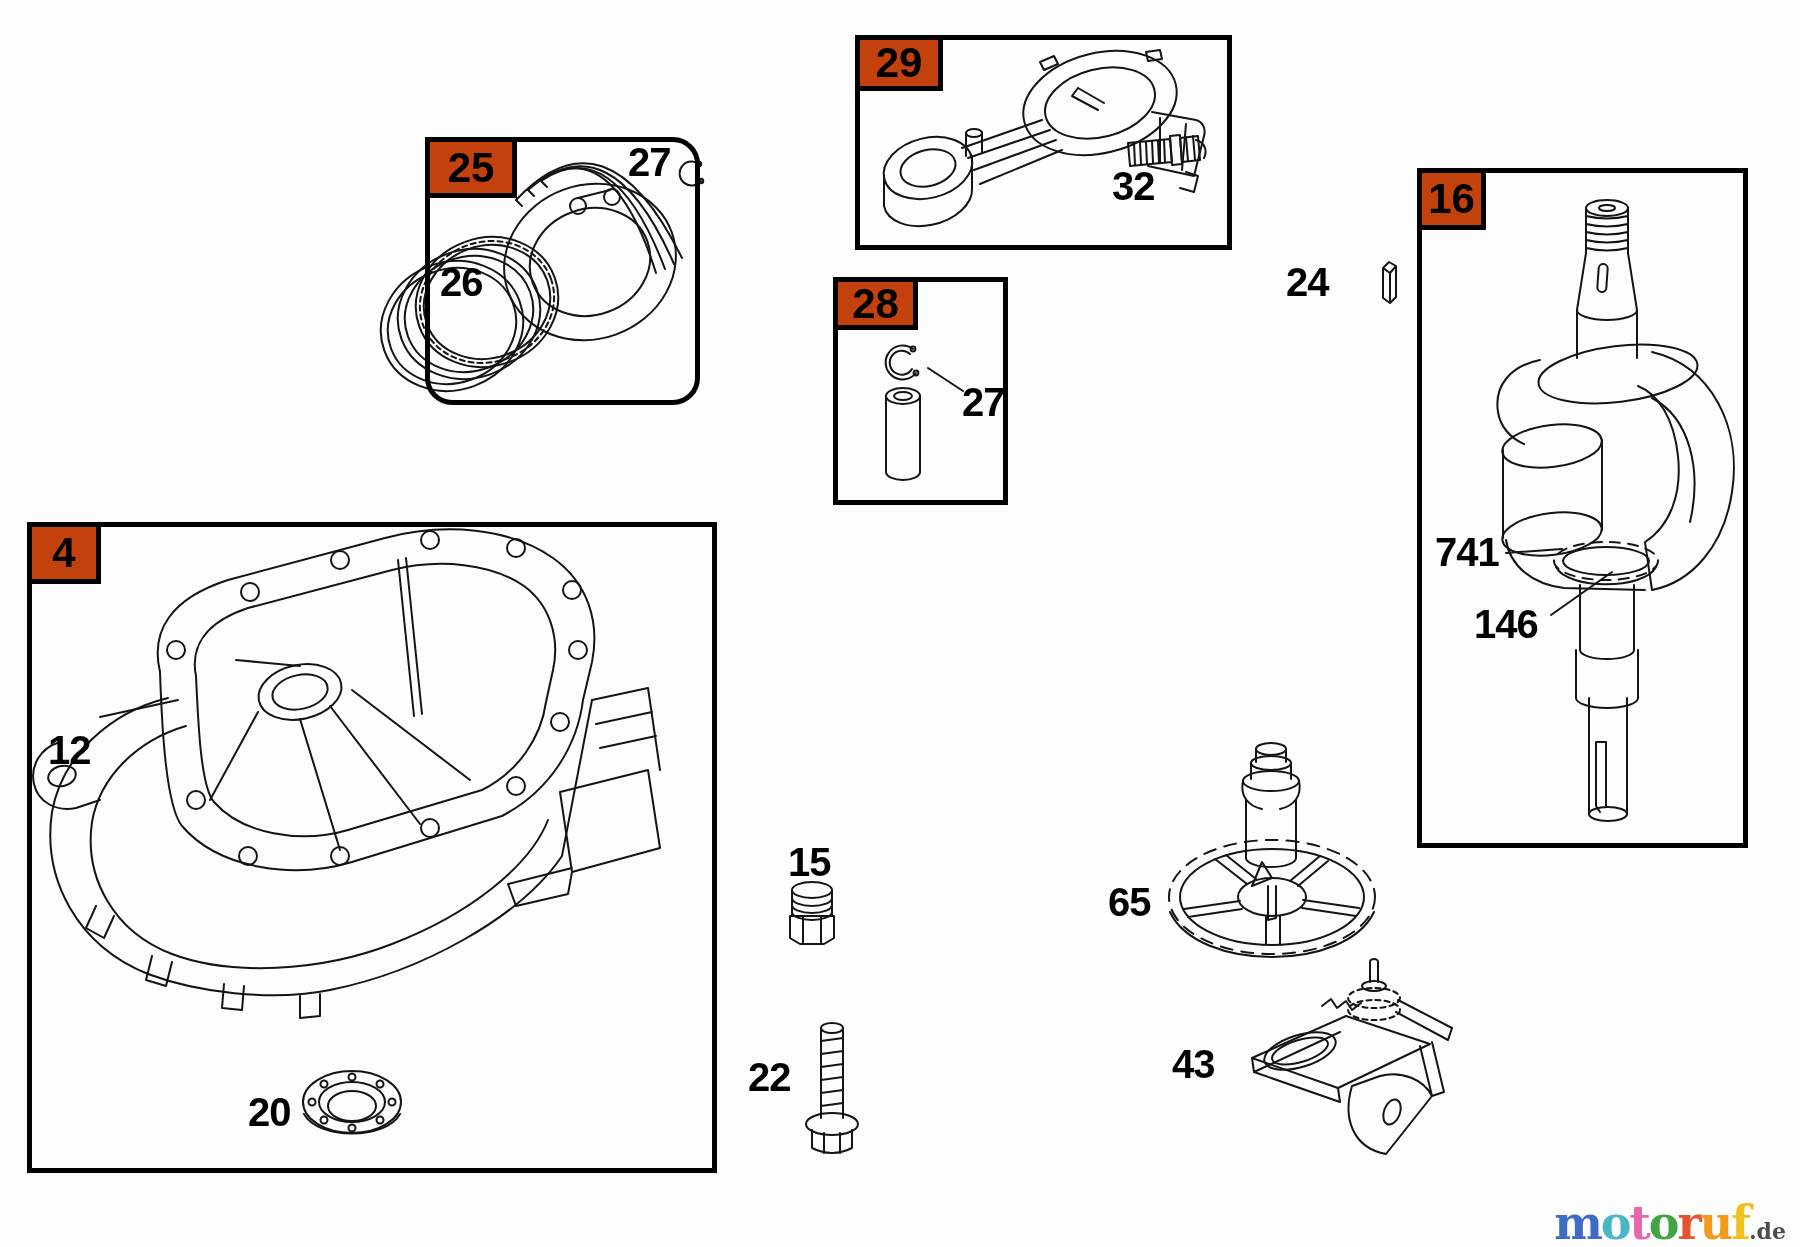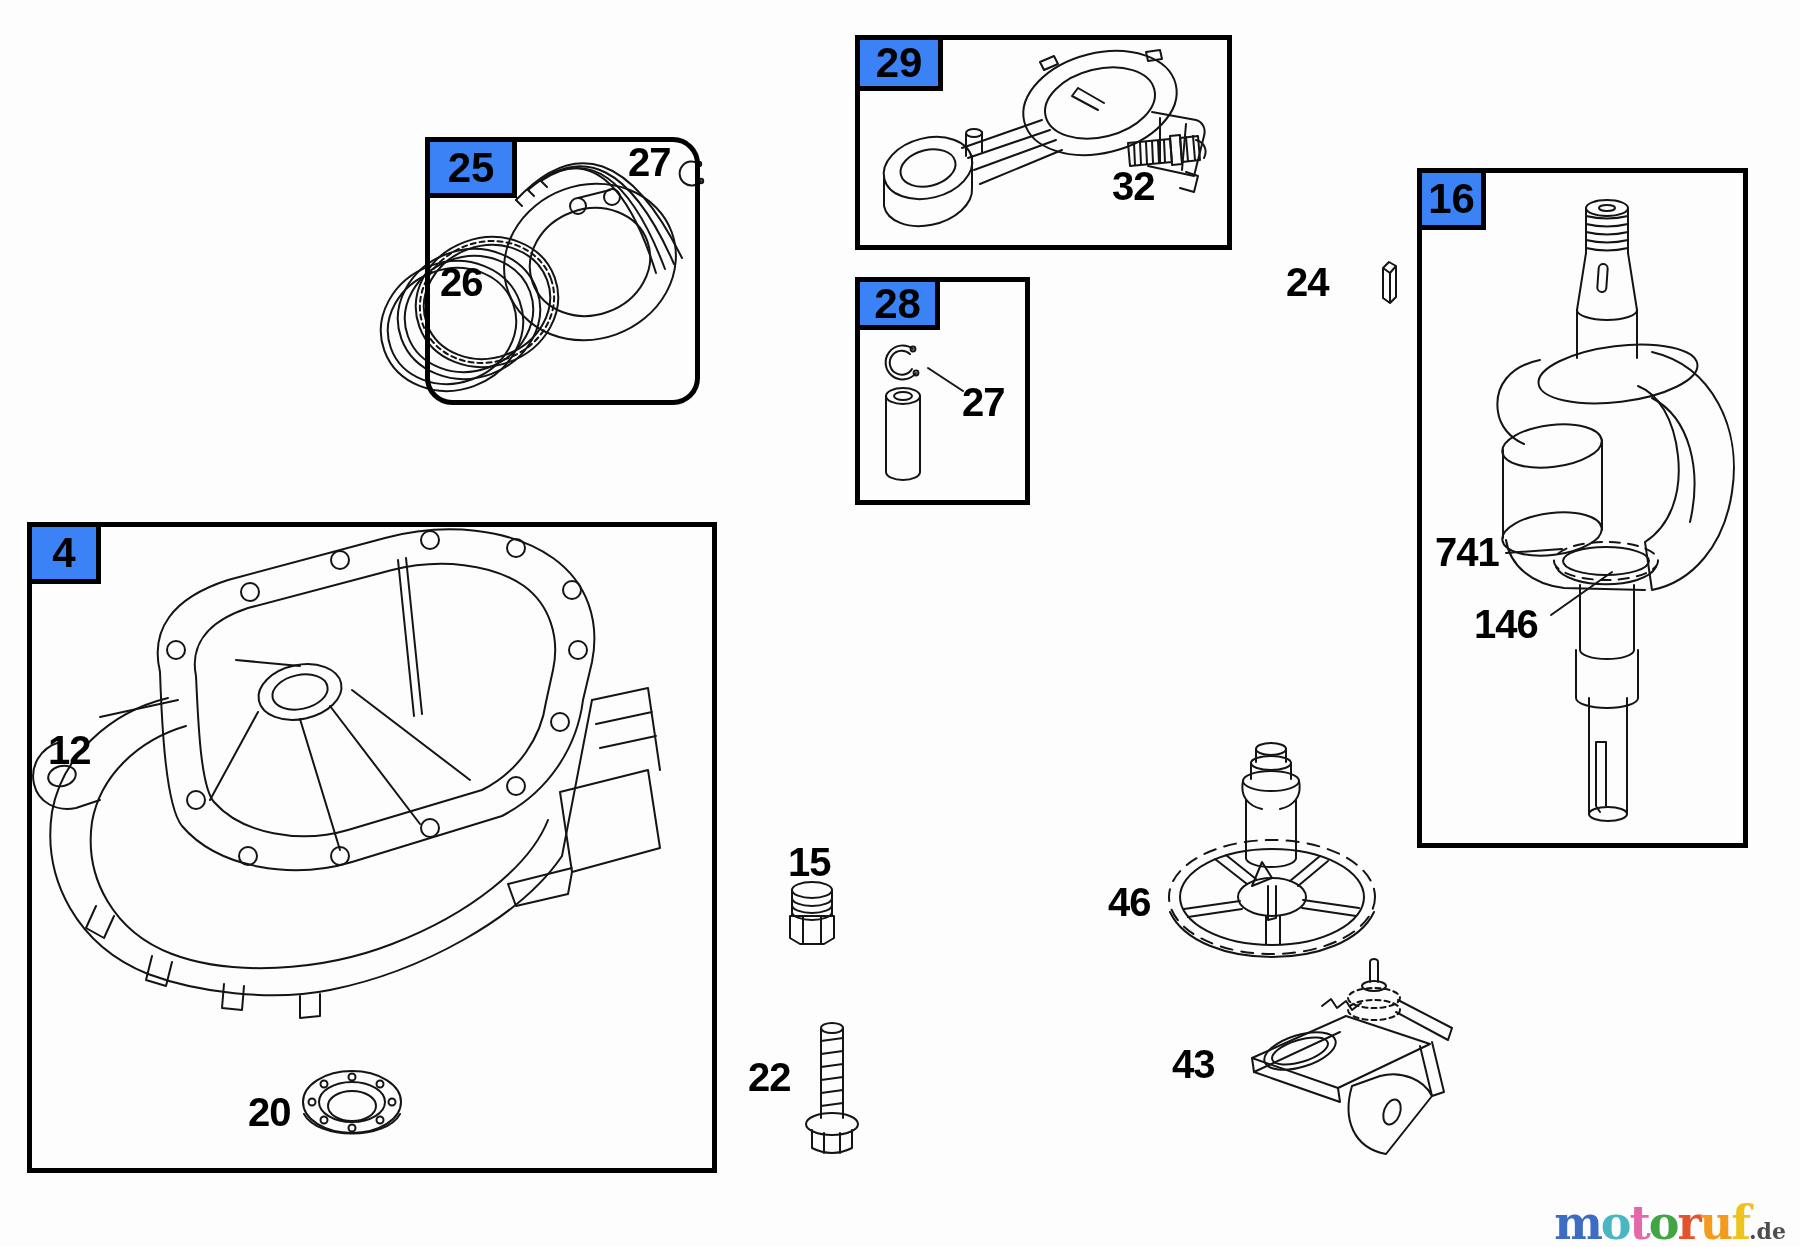--- a/index.html
+++ b/index.html
@@ -1,21 +1,21 @@
 <!DOCTYPE html>
 <html><head>
 <meta charset="utf-8">
 <style>
   html,body{margin:0;padding:0;background:#ffffff;}
   .stage{position:relative;width:1800px;height:1247px;background:#fdfdfd;overflow:hidden;
          font-family:"Liberation Sans",sans-serif;}
   svg.linework{position:absolute;left:0;top:0;z-index:1;}
   svg.linework *{stroke:#141414;fill:none;stroke-width:2;stroke-linecap:round;stroke-linejoin:round;}
   .frame{position:absolute;border:5px solid #000;z-index:2;box-sizing:border-box;}
-  .tab{position:absolute;top:-5px;left:-5px;background:#3b82f6;border:5px solid #000;box-sizing:border-box;
+  .tab{position:absolute;top:-5px;left:-5px;background:#c2410c;border:5px solid #000;box-sizing:border-box;
        display:flex;align-items:center;justify-content:center;
        font-weight:bold;font-size:42px;color:#000;z-index:3;}
   .plabel{position:absolute;z-index:4;font-weight:bold;font-size:40px;color:#000;letter-spacing:-1px;line-height:1;}
   .footer{position:absolute;left:488px;top:1200px;z-index:4;font-size:34px;color:#101010;letter-spacing:.5px;}
   .watermark{position:absolute;right:14px;top:1196px;z-index:4;
              font-family:"DejaVu Serif",serif;font-weight:bold;font-size:46px;letter-spacing:-2px;cursor:pointer;}
   .watermark .wl{display:inline-block;}
   .watermark .wsuffix{font-size:22px;font-weight:bold;letter-spacing:0;}
 </style>
 </head>
@@ -225,21 +225,21 @@
   </svg>
 
   <div class="frame" style="left:855px;top:35px;width:377px;height:215px;">
     <div class="tab" style="width:88px;height:56px;">29</div>
   </div>
 
   <div class="frame" style="left:425px;top:137px;width:275px;height:268px;border-radius:27px;">
     <div class="tab" style="width:92px;height:61px;">25</div>
   </div>
 
-  <div class="frame" style="left:855px;top:277px;width:175px;height:228px;">
+  <div class="frame" style="left:833px;top:277px;width:175px;height:228px;">
     <div class="tab" style="width:85px;height:53px;">28</div>
   </div>
 
   <div class="frame" style="left:1417px;top:168px;width:331px;height:680px;">
     <div class="tab" style="width:69px;height:62px;">16</div>
   </div>
 
   <div class="frame" style="left:27px;top:522px;width:690px;height:651px;">
     <div class="tab" style="width:74px;height:62px;">4</div>
   </div>
@@ -248,21 +248,21 @@
   <div class="plabel" style="left:440px;top:262px;">26</div>
   <div class="plabel" style="left:1112px;top:166px;">32</div>
   <div class="plabel" style="left:962px;top:382px;">27</div>
   <div class="plabel" style="left:1286px;top:262px;">24</div>
   <div class="plabel" style="left:1435px;top:532px;">741</div>
   <div class="plabel" style="left:1474px;top:604px;">146</div>
   <div class="plabel" style="left:48px;top:730px;">12</div>
   <div class="plabel" style="left:248px;top:1092px;">20</div>
   <div class="plabel" style="left:788px;top:842px;">15</div>
   <div class="plabel" style="left:748px;top:1057px;">22</div>
-  <div class="plabel" style="left:1108px;top:882px;">46</div>
+  <div class="plabel" style="left:1108px;top:882px;">65</div>
   <div class="plabel" style="left:1172px;top:1044px;">43</div>
 
 
   <div class="watermark">
     <span class="wl" style="color: rgb(60, 108, 196);">m</span><span class="wl" style="color: rgb(73, 182, 196);">o</span><span class="wl" style="color: rgb(230, 104, 172);">t</span><span class="wl" style="color: rgb(65, 165, 68);">o</span><span class="wl" style="color: rgb(226, 83, 46);">r</span><span class="wl" style="color: rgb(243, 155, 29);">u</span><span class="wl" style="color: rgb(238, 195, 30);">f</span><span class="wsuffix" style="color: rgb(77, 77, 77);">.de</span>
   </div>
 
 </div>
 
 </body></html>

